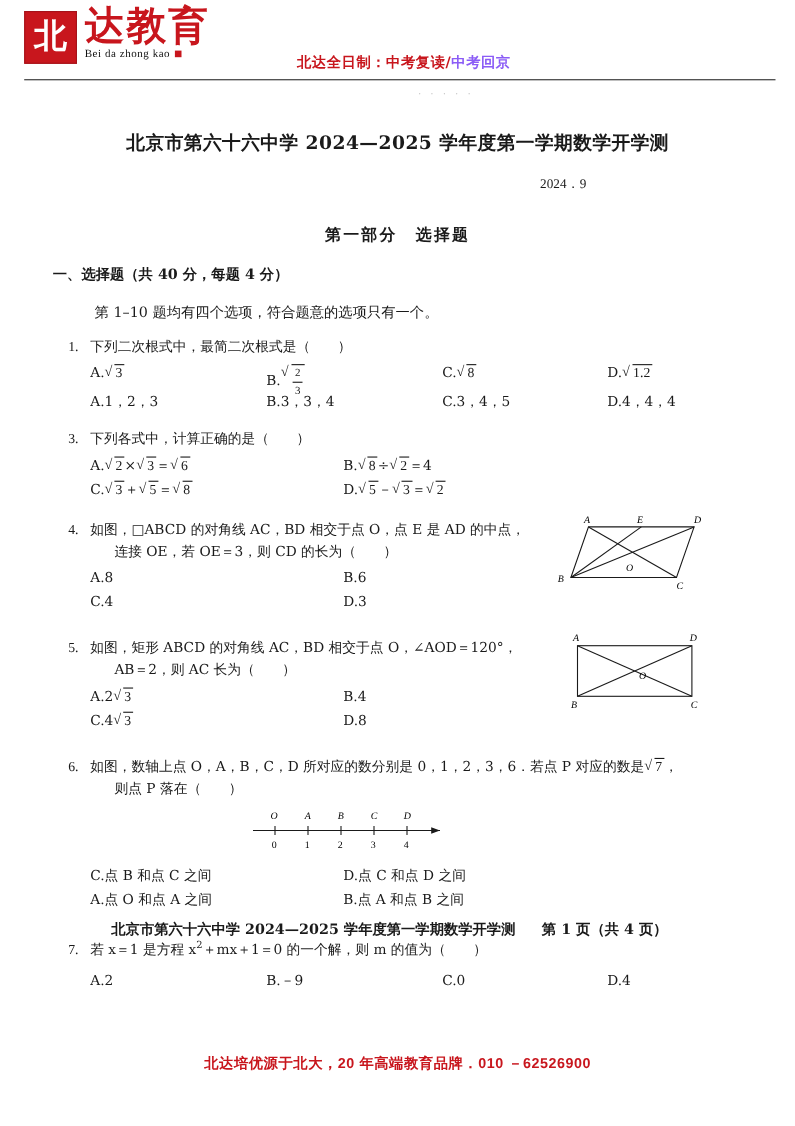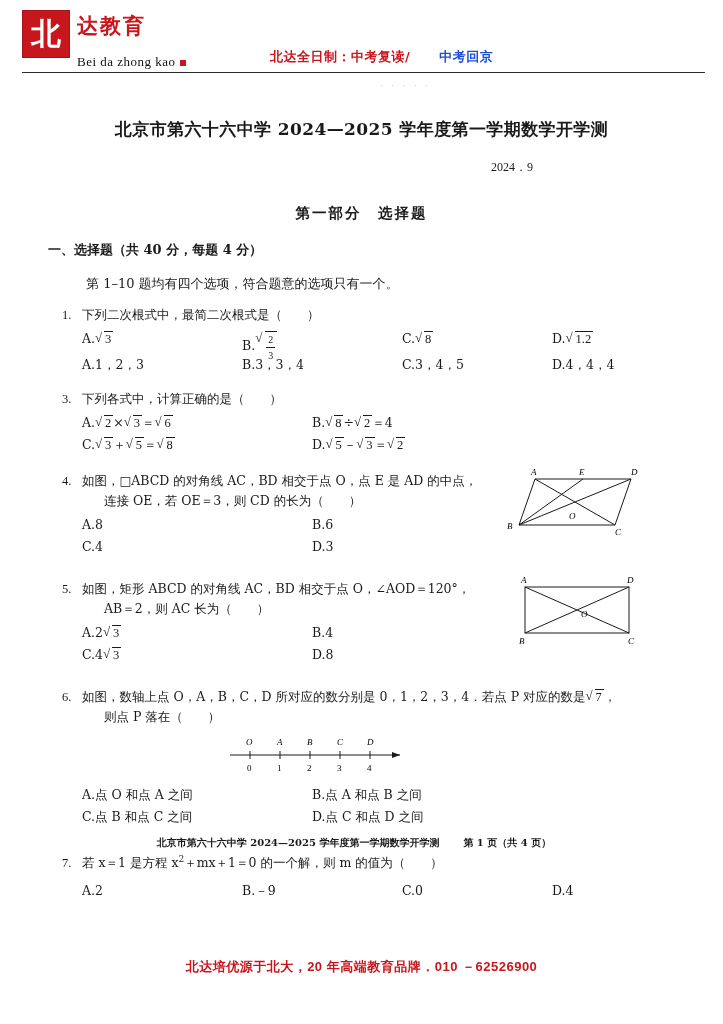--- a/index.html
+++ b/index.html
@@ -38,34 +38,33 @@
     font-weight: bold;
     line-height: 46px;
     text-align: center;
     border: 1px solid #a5121a;
   }
   .logo-text-wrap {
     margin-left: 7px;
     padding-top: 1px;
   }
   .logo-cn {
-    font-family: Liberation Sans, sans-serif;
-    font-size: 21px;
+    font-family: Liberation Mono, monospace;
+    font-size: 36px;
     font-weight: bold;
     color: #c8161d;
     letter-spacing: 2px;
     line-height: 30px;
   }
   .logo-en {
     font-family: "Liberation Serif", serif;
-    font-size: 13px;
+    font-size: 10px;
     color: #111;
     letter-spacing: 0.5px;
-    margin-top: 13px;
-    text-align: center;
+    margin-top: 3px;
   }
   .logo-en .sq {
     display: inline-block;
     width: 6px;
     height: 6px;
     background: #c8161d;
     margin-left: 4px;
     vertical-align: 0px;
   }
 
@@ -73,21 +72,21 @@
     position: absolute;
     left: 270px;
     top: 48px;
     font-size: 13px;
     color: #c8161d;
     font-family: "DejaVu Sans", sans-serif;
     font-weight: bold;
     letter-spacing: 0.5px;
     white-space: nowrap;
   }
-  .header-banner .b2 { color: #1d4ed8; margin-left: 29px; }
+  .header-banner .b2 { color: #8b5cf6; }
   .header-rule {
     position: absolute;
     left: 22px;
     right: 18px;
     top: 72px;
     border-top: 1px solid #2b2b2b;
   }
   .header-faint {
     position: absolute;
     left: 380px;
@@ -224,21 +223,21 @@
     margin: 6px 0 0 180px;
   }
 
   
   .doc-footer {
     position: absolute;
     left: 0;
     right: 15px;
     top: 836px;
     text-align: center;
-    font-size: 10px;
+    font-size: 13px;
     font-weight: bold;
     font-family: "DejaVu Serif", serif;
   }
   .doc-footer .pg { margin-left: 24px; }
 
   .page-bottom {
     position: absolute;
     left: 0;
     right: 0;
     bottom: 48px;
@@ -360,21 +359,21 @@
       <span class="opt o1"><span>A.2</span><span class="rad"><span>3</span></span></span>
       <span class="opt o2">B.4</span>
     </div>
     <div class="opts-row">
       <span class="opt o1"><span>C.4</span><span class="rad"><span>3</span></span></span>
       <span class="opt o2">D.8</span>
     </div>
   </div>
 
   <div class="q" style="margin-top:18px;">
-    <span class="q-num">6.</span><span class="q-body">如图，数轴上点 O，A，B，C，D 所对应的数分别是 0，1，2，3，4．若点 P 对应的数是</span><span class="rad"><span>7</span></span><span>，</span>
+    <span class="q-num">6.</span><span class="q-body">如图，数轴上点 O，A，B，C，D 所对应的数分别是 0，1，2，3，6．若点 P 对应的数是</span><span class="rad"><span>7</span></span><span>，</span>
     <div class="q-cont">则点 P 落在（　　）</div>
   </div>
   <div class="numline">
     <svg width="200" height="44" viewBox="0 0 200 44">
       <line x1="10" y1="22" x2="180" y2="22" stroke="#1a1a1a" stroke-width="1"></line>
       <polygon points="180,22 172,19 172,25" fill="#1a1a1a"></polygon>
       <line x1="30" y1="18" x2="30" y2="26" stroke="#1a1a1a" stroke-width="1"></line>
       <line x1="60" y1="18" x2="60" y2="26" stroke="#1a1a1a" stroke-width="1"></line>
       <line x1="90" y1="18" x2="90" y2="26" stroke="#1a1a1a" stroke-width="1"></line>
       <line x1="120" y1="18" x2="120" y2="26" stroke="#1a1a1a" stroke-width="1"></line>
@@ -386,26 +385,26 @@
       <text x="147" y="12" font-size="9" font-family="Liberation Serif, serif" font-style="italic">D</text>
       <text x="27" y="38" font-size="9" font-family="Liberation Serif, serif">0</text>
       <text x="57" y="38" font-size="9" font-family="Liberation Serif, serif">1</text>
       <text x="87" y="38" font-size="9" font-family="Liberation Serif, serif">2</text>
       <text x="117" y="38" font-size="9" font-family="Liberation Serif, serif">3</text>
       <text x="147" y="38" font-size="9" font-family="Liberation Serif, serif">4</text>
     </svg>
   </div>
   <div class="opts-stack">
     <div class="opts-row">
+      <span class="opt o1">C.点 B 和点 C 之间</span>
+      <span class="opt o2">D.点 C 和点 D 之间</span>
+    </div>
+    <div class="opts-row">
       <span class="opt o1">A.点 O 和点 A 之间</span>
       <span class="opt o2">B.点 A 和点 B 之间</span>
-    </div>
-    <div class="opts-row">
-      <span class="opt o1">C.点 B 和点 C 之间</span>
-      <span class="opt o2">D.点 C 和点 D 之间</span>
     </div>
   </div>
 
   <div class="q" style="margin-top:18px;">
     <span class="q-num">7.</span><span class="q-body"><span>若 x＝1 是方程 x</span><sup class="exp">2</sup><span>＋mx＋1＝0 的一个解，则 m 的值为（　　）</span></span>
   </div>
   <div class="opts" style="margin-top:10px;">
     <span class="opt o1">A.2</span>
     <span class="opt o2">B.－9</span>
     <span class="opt o3">C.0</span>

